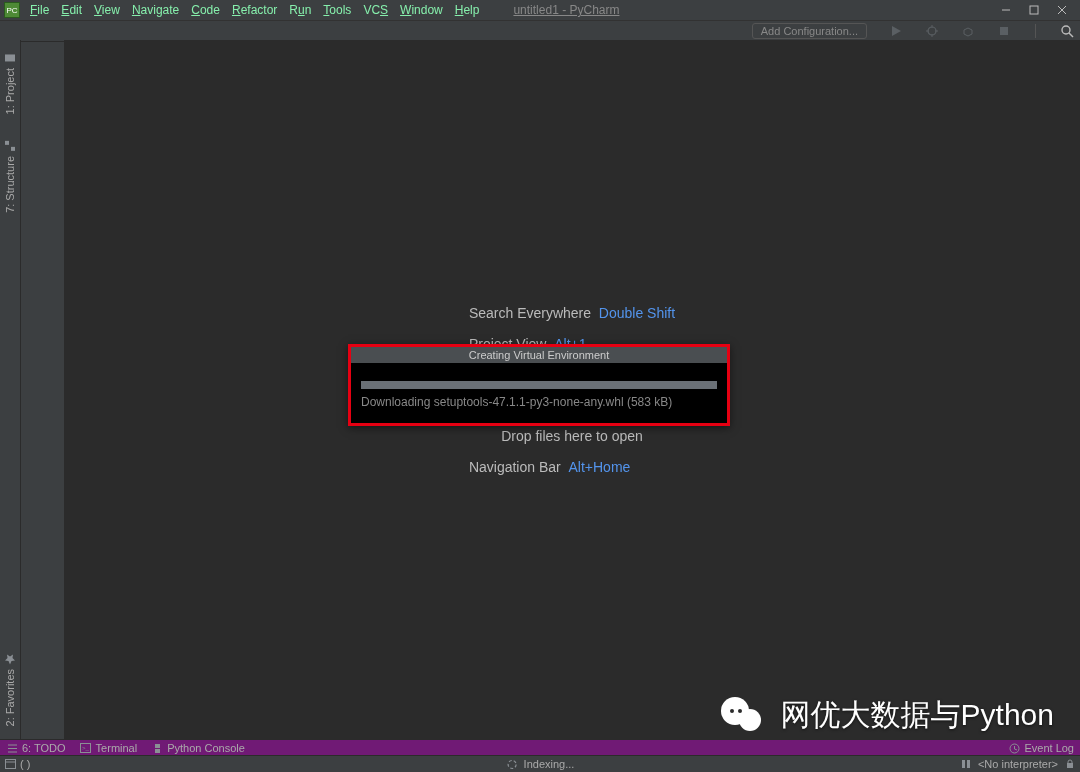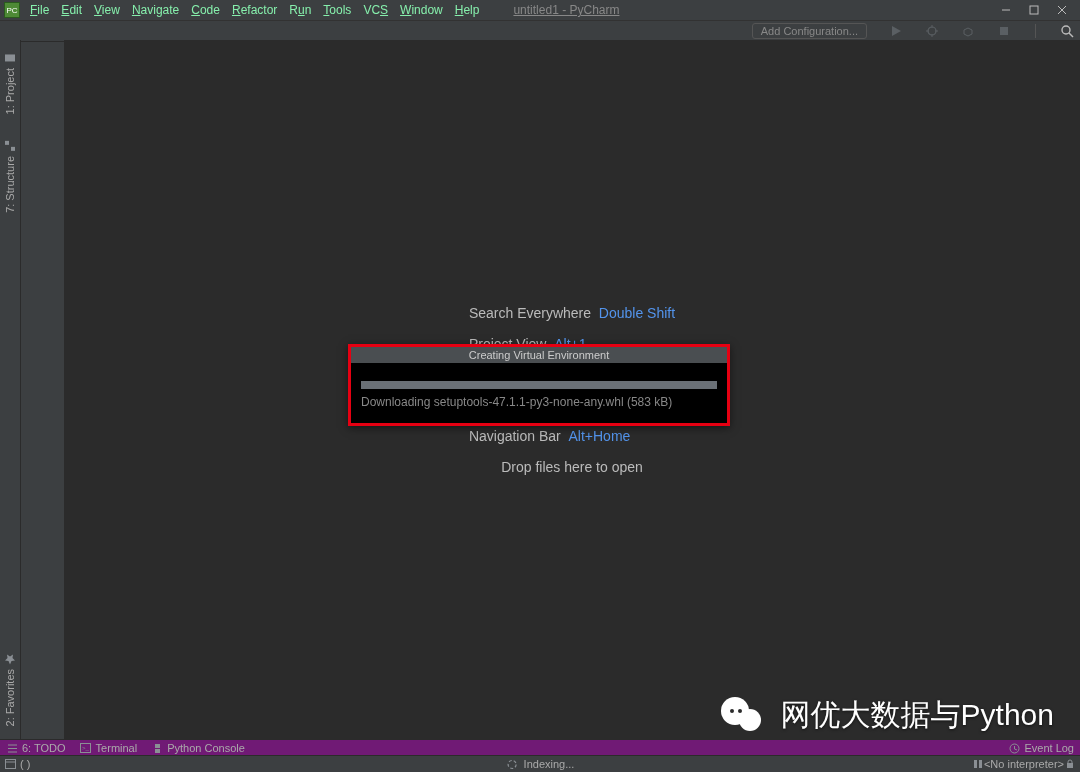--- a/index.html
+++ b/index.html
@@ -27,21 +27,21 @@
   .dialog { position:absolute; left:348px; top:344px; width:376px; height:76px; border:3px solid #e60012; background:#000000; box-shadow:0 2px 8px rgba(0,0,0,0.5); z-index:10;}
   .dialog-title { background:#4a4e51; text-align:center; font-size:11px; color:#cccccc; height:16px; line-height:16px;}
   .dialog-body { padding:8px 10px 6px 10px;}
   .progress-track { height:8px; background:#2b2b2b; position:relative; margin-top:10px; margin-bottom:6px;}
   .progress-fill { position:absolute; left:0; top:0; bottom:0; background:#6a7076; }
   .dialog-msg { font-size:12px; color:#888; }
   .bottom-bar-1 { position:absolute; left:0; right:0; bottom:16px; height:16px; background:#701a75; border-top:1px solid #2b2b2b; display:flex; align-items:center; padding:0 6px; font-size:11px; color:#aaaaaa; }
   .bb-item { display:flex; align-items:center; gap:4px; margin-right:14px;}
   .bb-icon { width:12px; height:12px; display:flex; align-items:center; justify-content:center;}
   .status-bar { position:absolute; left:0; right:0; bottom:0; height:16px; background:#3c3f41; border-top:1px solid #2b2b2b; display:flex; align-items:center; padding:0 4px; font-size:11px; color:#aaaaaa; }
-  .status-right { margin-left:auto; display:flex; align-items:center; text-align:center;}
+  .status-right { margin-left:auto; display:flex; align-items:center; gap:6px;text-align:center;}
   .watermark { position:absolute; right:26px; bottom:36px; color:#ffffff; font-size:30px; font-weight:500; display:flex; align-items:center; gap:16px; text-shadow:0 1px 3px rgba(0,0,0,0.6); z-index:20;}
   .wm-icon { position:relative; width:44px; height:38px; }
   .wm-bubble1 { position:absolute; width:28px; height:28px; background:#fff; border-radius:50%; left:0; top:0;}
   .wm-bubble2 { position:absolute; width:22px; height:22px; background:#fff; border-radius:50%; left:18px; top:12px;}
   .wm-dot1 { position:absolute; width:4px; height:4px; background:#2b2b2b; border-radius:50%; left:9px; top:12px;}
   .wm-dot2 { position:absolute; width:4px; height:4px; background:#2b2b2b; border-radius:50%; left:17px; top:12px;}
   svg { display:block; }
 </style>
 </head>
 <body>
@@ -153,24 +153,24 @@
       </div>
       <div class="row">
         <span>Project View</span>&nbsp;&nbsp;<span class="key">Alt+1</span>
       </div>
       <div class="row">
         <span>Go to File</span>&nbsp;&nbsp;<span class="key">Ctrl+Shift+N</span>
       </div>
       <div class="row">
         <span>Recent Files</span>&nbsp;&nbsp;<span class="key">Ctrl+E</span>
       </div>
+      <div class="row drop">Drop files here to open</div>
       <div class="row">
         <span>Navigation Bar</span>&nbsp;&nbsp;<span class="key">Alt+Home</span>
       </div>
-      <div class="row drop">Drop files here to open</div>
     </div>
   </div>
 </div>
 
 <div class="dialog">
   <div class="dialog-title">Creating Virtual Environment</div>
   <div class="dialog-body">
     <div class="progress-track">
       <div class="progress-fill" style="width:100%"></div>
     </div>

